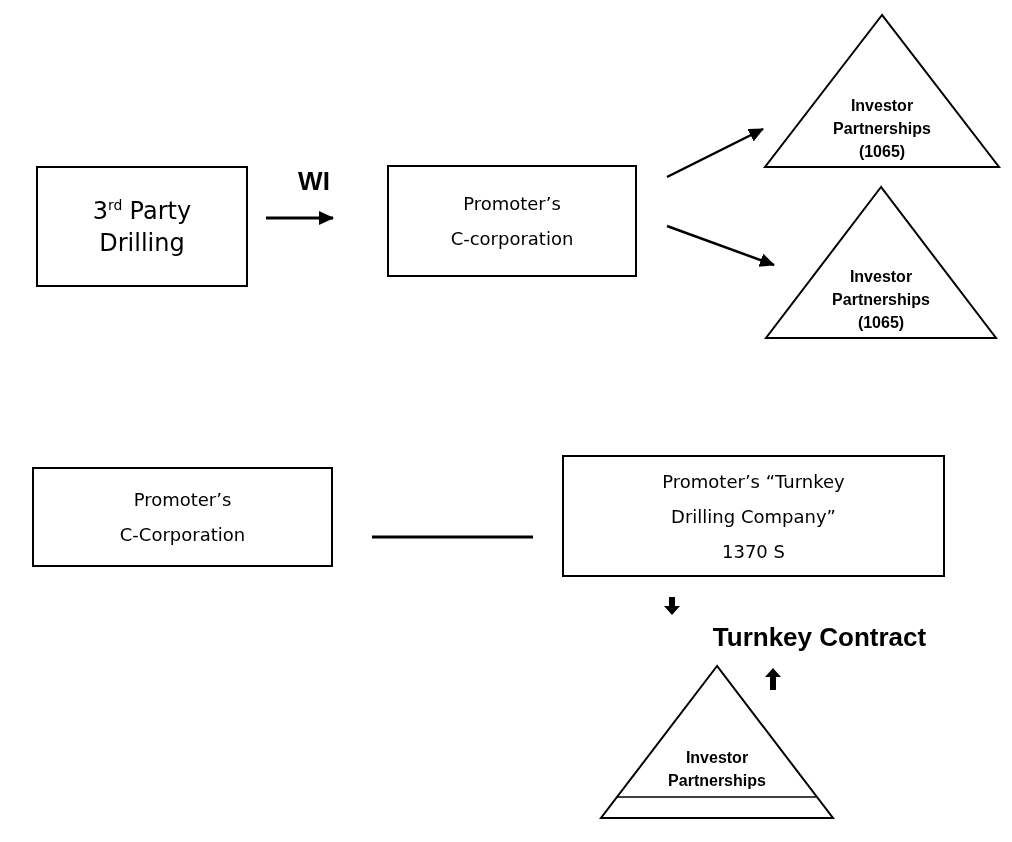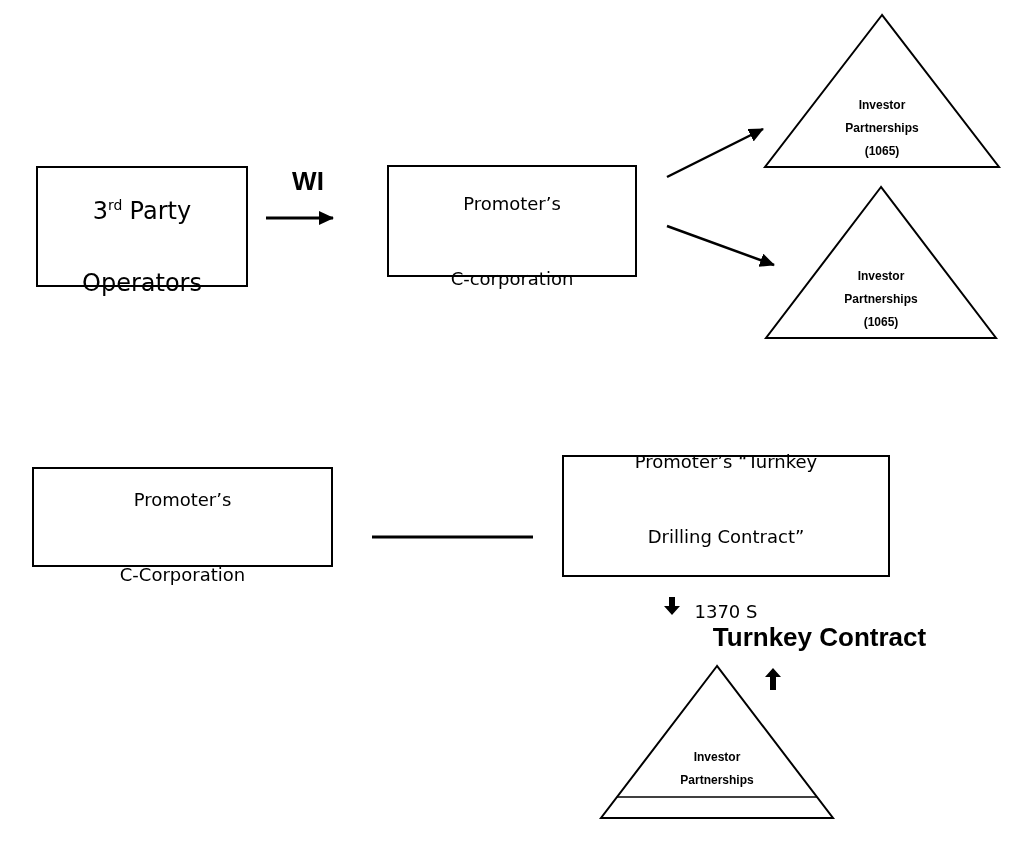--- a/index.html
+++ b/index.html
@@ -19,37 +19,37 @@
     border: 2px solid #000000;
     background: #ffffff;
     display: flex;
     flex-direction: column;
     justify-content: center;
     align-items: center;
     text-align: center;
   }
   .box-text-sm { font-size: 24px; line-height: 32px; }
   .box-text-lg { font-size: 18px; line-height: 35px; }
-  .node .line { white-space: nowrap; margin-top: 40px; }
+  .node .line { white-space: nowrap; }
   sup.ord { font-size: 0.58em; vertical-align: super; line-height: 0; }
   .sp { margin-left: 0.30em; }
   .flow-label {
     position: absolute;
     font-family: "Liberation Sans", sans-serif;
     font-weight: bold;
     text-align: center;
     white-space: nowrap;
   }
   .wi-label { font-size: 26px; }
   .contract-label { font-size: 26px; }
   .tri-label {
     position: absolute;
     font-family: "Liberation Sans", sans-serif;
     font-weight: bold;
-    font-size: 12px;
+    font-size: 16px;
     line-height: 23px;
     text-align: center;
   }
   .band-label {
     position: absolute;
     font-family: "Liberation Sans", sans-serif;
     font-weight: bold;
     font-size: 16px;
     line-height: 19px;
     text-align: center;
@@ -78,24 +78,24 @@
 
     <line class="stroke" x1="372" y1="537" x2="533" y2="537" stroke-width="3"></line>
     <polygon class="fillshape" points="669,597 675,597 675,606 680,606 672,615 664,606 669,606"></polygon>
     <polygon class="fillshape" points="773,668 781,677 776,677 776,690 770,690 770,677 765,677"></polygon>
     <polygon class="tri" points="717,666 601,818 833,818"></polygon>
     <line class="stroke" x1="617" y1="797" x2="817" y2="797" stroke-width="1.5"></line>
   </svg>
 
   <div class="node box-text-sm" style="left:36px; top:166px; width:212px; height:121px;">
     <div class="line"><span>3</span><sup class="ord">rd</sup><span class="sp">Party</span></div>
-    <div class="line">Operators</div>
+    <div class="line">Drilling</div>
   </div>
 
-  <div class="flow-label wi-label" style="left:280px; top:166px; width:56px;">WI</div>
+  <div class="flow-label wi-label" style="left:286px; top:166px; width:56px;">WI</div>
 
   <div class="node box-text-lg" style="left:387px; top:165px; width:250px; height:112px;">
     <div class="line">Promoter’s</div>
     <div class="line">C-corporation</div>
   </div>
 
   <div class="tri-label" style="left:772px; top:94px; width:220px;">
     <div>Investor</div>
     <div>Partnerships</div>
     <div>(1065)</div>
@@ -105,23 +105,23 @@
     <div>Investor</div>
     <div>Partnerships</div>
     <div>(1065)</div>
   </div>
 
   <div class="node box-text-lg" style="left:32px; top:467px; width:301px; height:100px;">
     <div class="line">Promoter’s</div>
     <div class="line">C-Corporation</div>
   </div>
 
-  <div class="node box-text-lg" style="left:562px; top:455px; width:328px; height:122px;">
+  <div class="node box-text-lg" style="left:562px; top:455px; width:383px; height:122px;">
     <div class="line">Promoter’s “Turnkey</div>
-    <div class="line">Drilling Contract”</div>
+    <div class="line">Drilling Company”</div>
     <div class="line">1370 S</div>
   </div>
 
   <div class="flow-label contract-label" style="left:702px; top:622px; width:235px;">Turnkey Contract</div>
 
   <div class="tri-label" style="left:607px; top:746px; width:220px;">
     <div>Investor</div>
     <div>Partnerships</div>
   </div>
 

